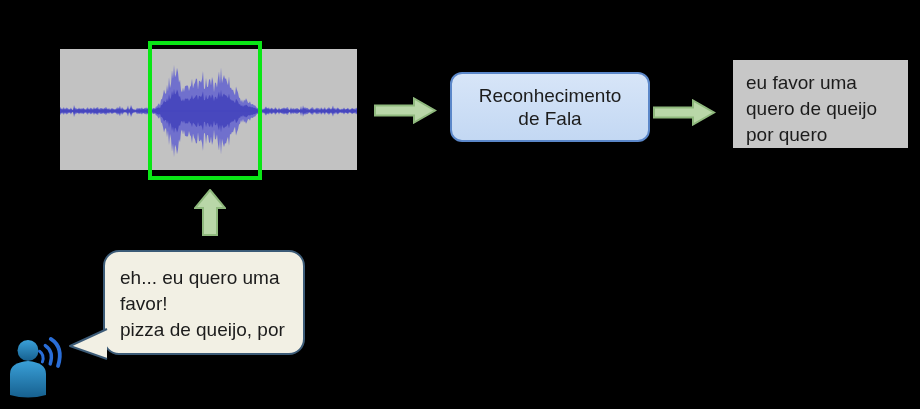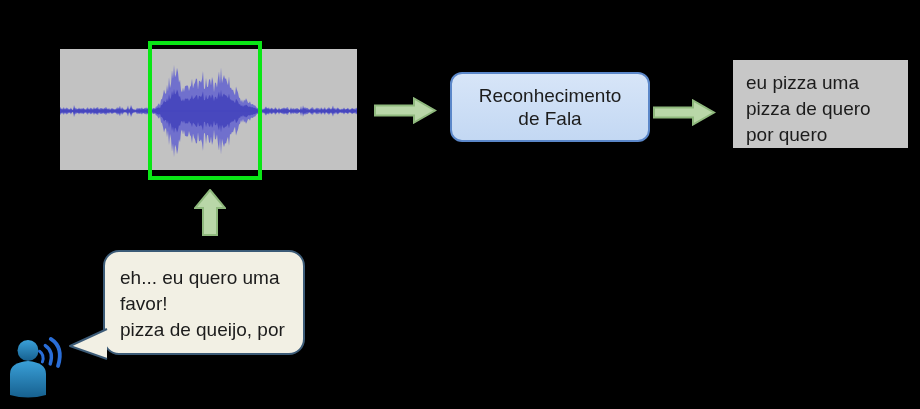--- a/index.html
+++ b/index.html
@@ -105,22 +105,22 @@
   <div class="rec-box">
     <div>Reconhecimento</div>
     <div>de Fala</div>
   </div>
 
   <svg class="arrow arrow-r2" width="63" height="27" viewBox="0 0 63 27">
     <polygon points="1,8.5 40,8.5 40,1.5 61,13.5 40,25.5 40,18.5 1,18.5"></polygon>
   </svg>
 
   <div class="out-box">
-    <div>eu pizza uma</div>
-    <div>pizza de quero</div>
+    <div>eu favor uma</div>
+    <div>quero de queijo</div>
     <div>por quero</div>
   </div>
 
   <div class="bubble">
     <div>eh... eu quero uma</div>
     <div>favor!</div>
     <div>pizza de queijo, por</div>
   </div>
   <svg class="bubble-tail" width="42" height="34" viewBox="0 0 42 34">
     <path d="M40,2 L3,19 L40,32"></path>

